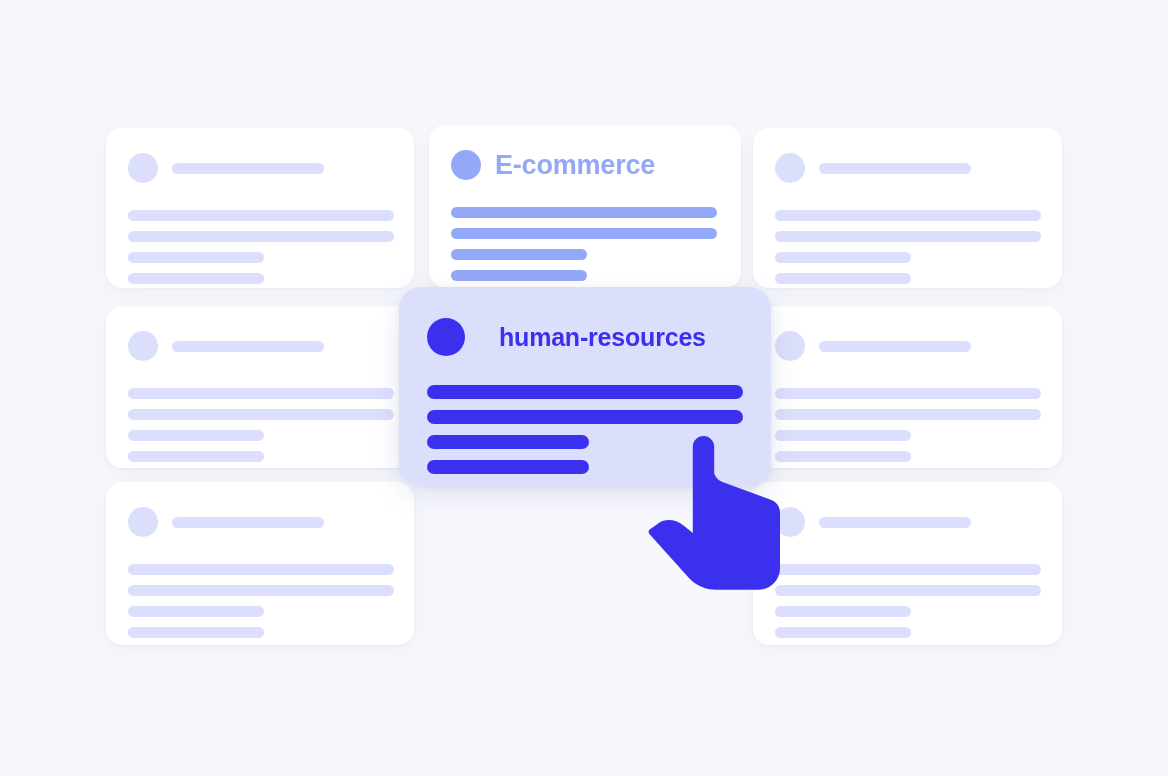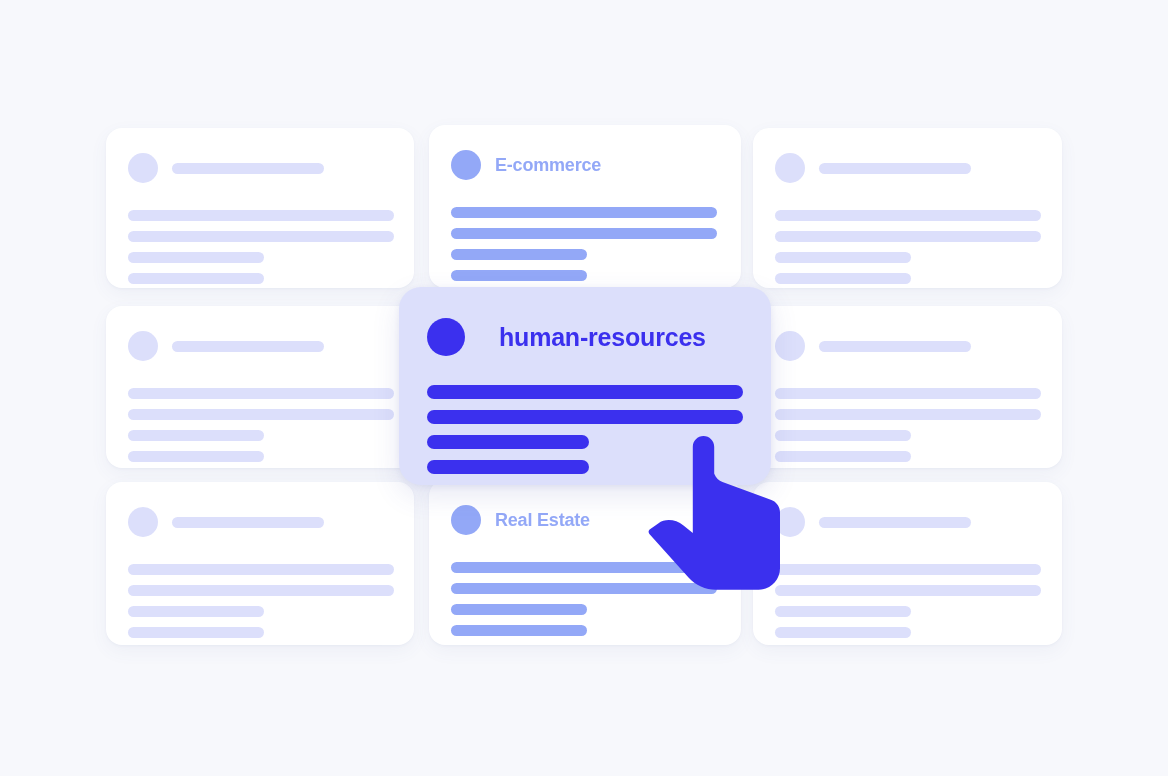--- a/index.html
+++ b/index.html
@@ -38,21 +38,21 @@
     gap: 14px;
     height: 32px;
   }
   .avatar {
     width: 30px;
     height: 30px;
     border-radius: 50%;
     flex: 0 0 30px;
   }
   .card-title {
-    font-size: 18px;
+    font-size: 27px;
     font-weight: bold;
     letter-spacing: -0.2px;
     white-space: nowrap;
   }
   .title-ph {
     height: 11px;
     border-radius: 6px;
   }
 
   
@@ -197,32 +197,20 @@
       <div class="title-ph" style="width:152px"></div>
     </div>
     <div class="lines">
       <div class="line" style="width:266px"></div>
       <div class="line" style="width:266px"></div>
       <div class="line" style="width:136px"></div>
       <div class="line" style="width:136px"></div>
     </div>
   </div>
 
-  <div class="card medium c-r3c2">
-    <div class="card-head">
-      <div class="avatar"></div>
-      <div class="card-title">Real Estate</div>
-    </div>
-    <div class="lines">
-      <div class="line" style="width:266px"></div>
-      <div class="line" style="width:266px"></div>
-      <div class="line" style="width:136px"></div>
-      <div class="line" style="width:136px"></div>
-    </div>
-  </div>
 
   <div class="card pale c-r3c3">
     <div class="card-head">
       <div class="avatar"></div>
       <div class="title-ph" style="width:152px"></div>
     </div>
     <div class="lines">
       <div class="line" style="width:266px"></div>
       <div class="line" style="width:266px"></div>
       <div class="line" style="width:136px"></div>

